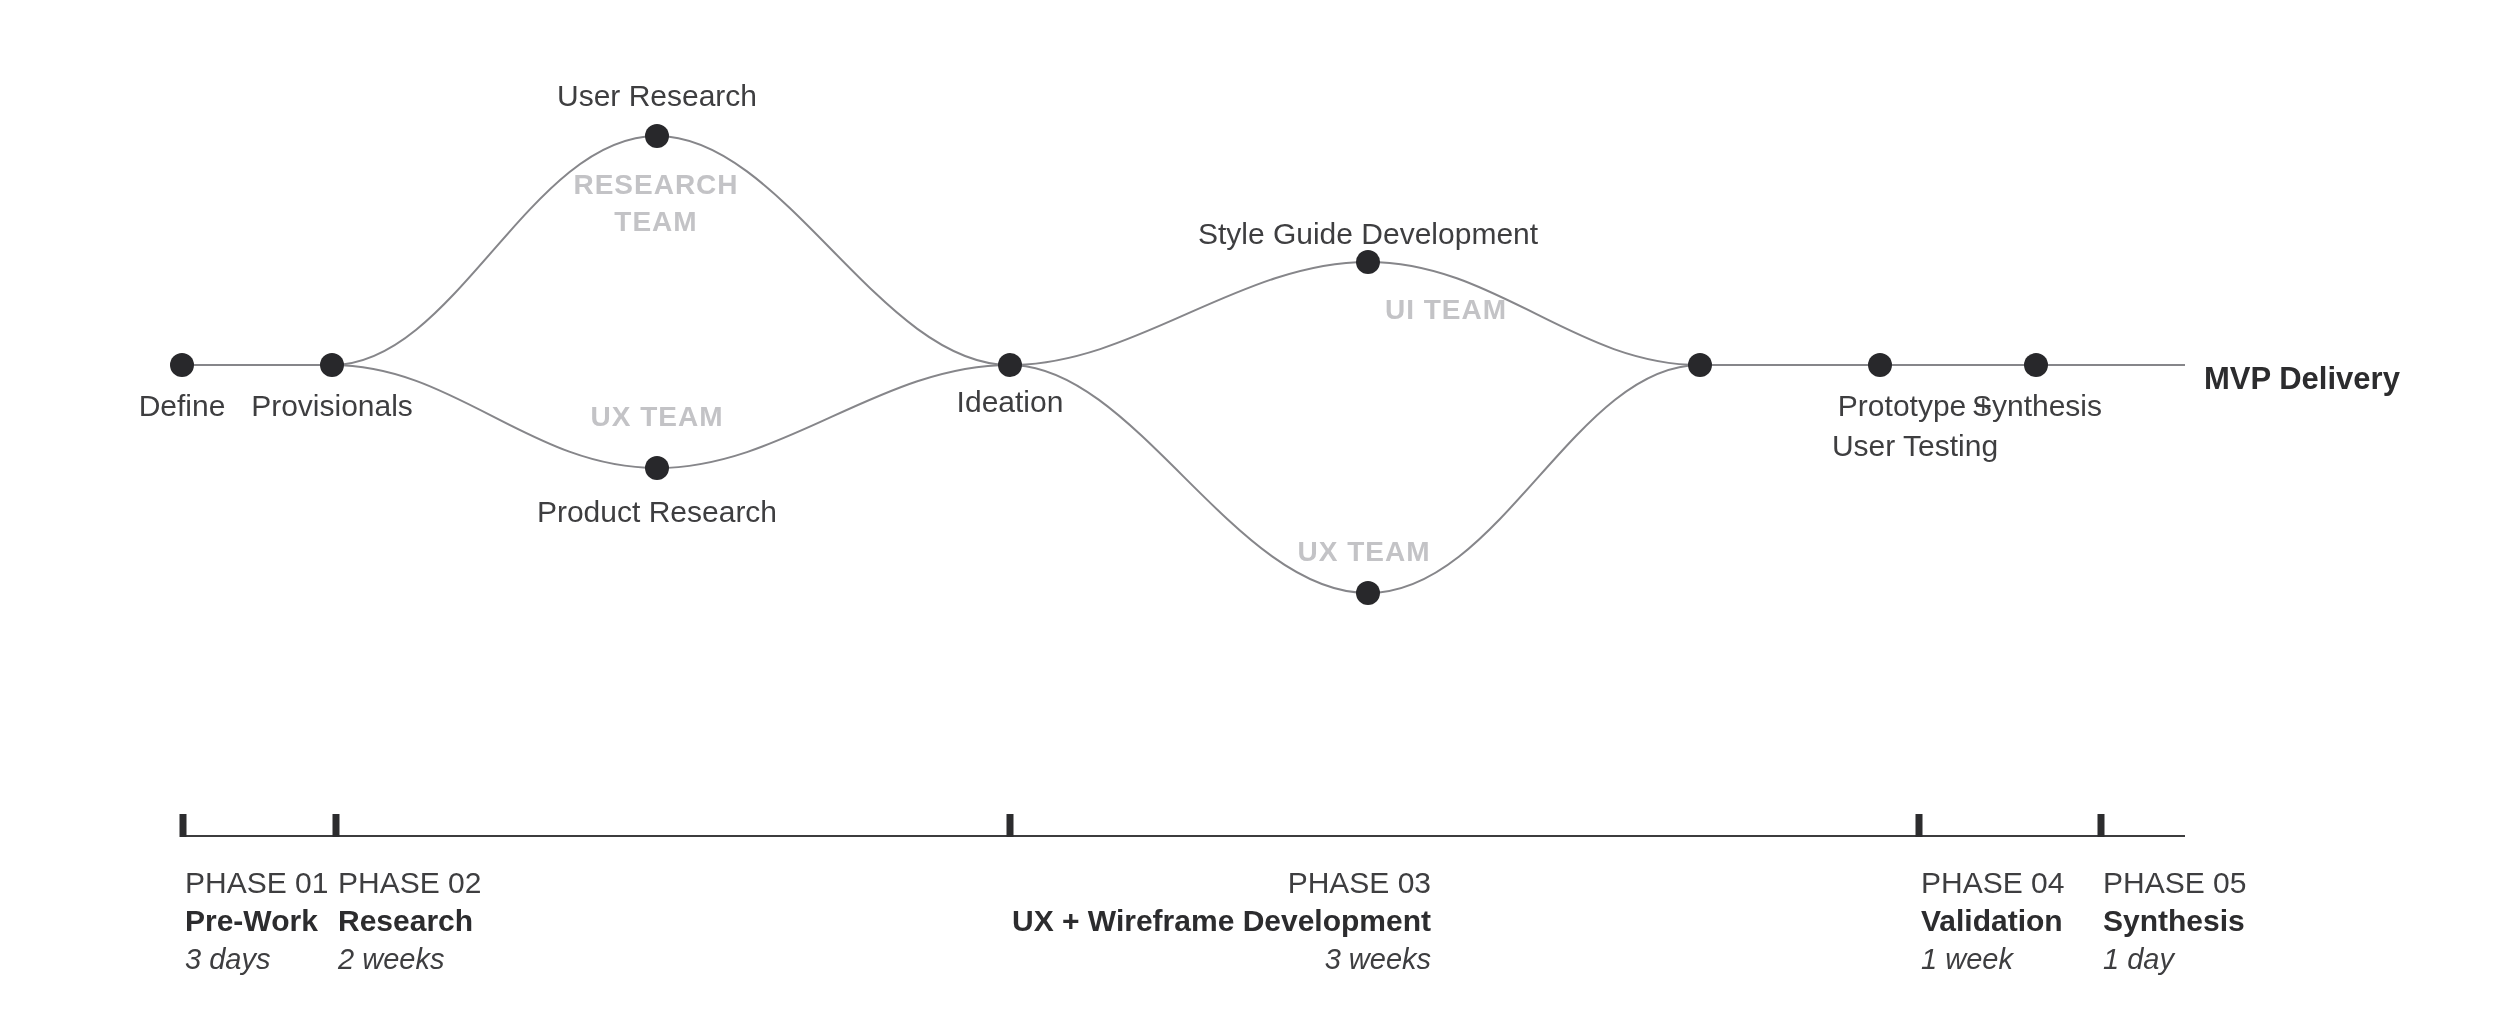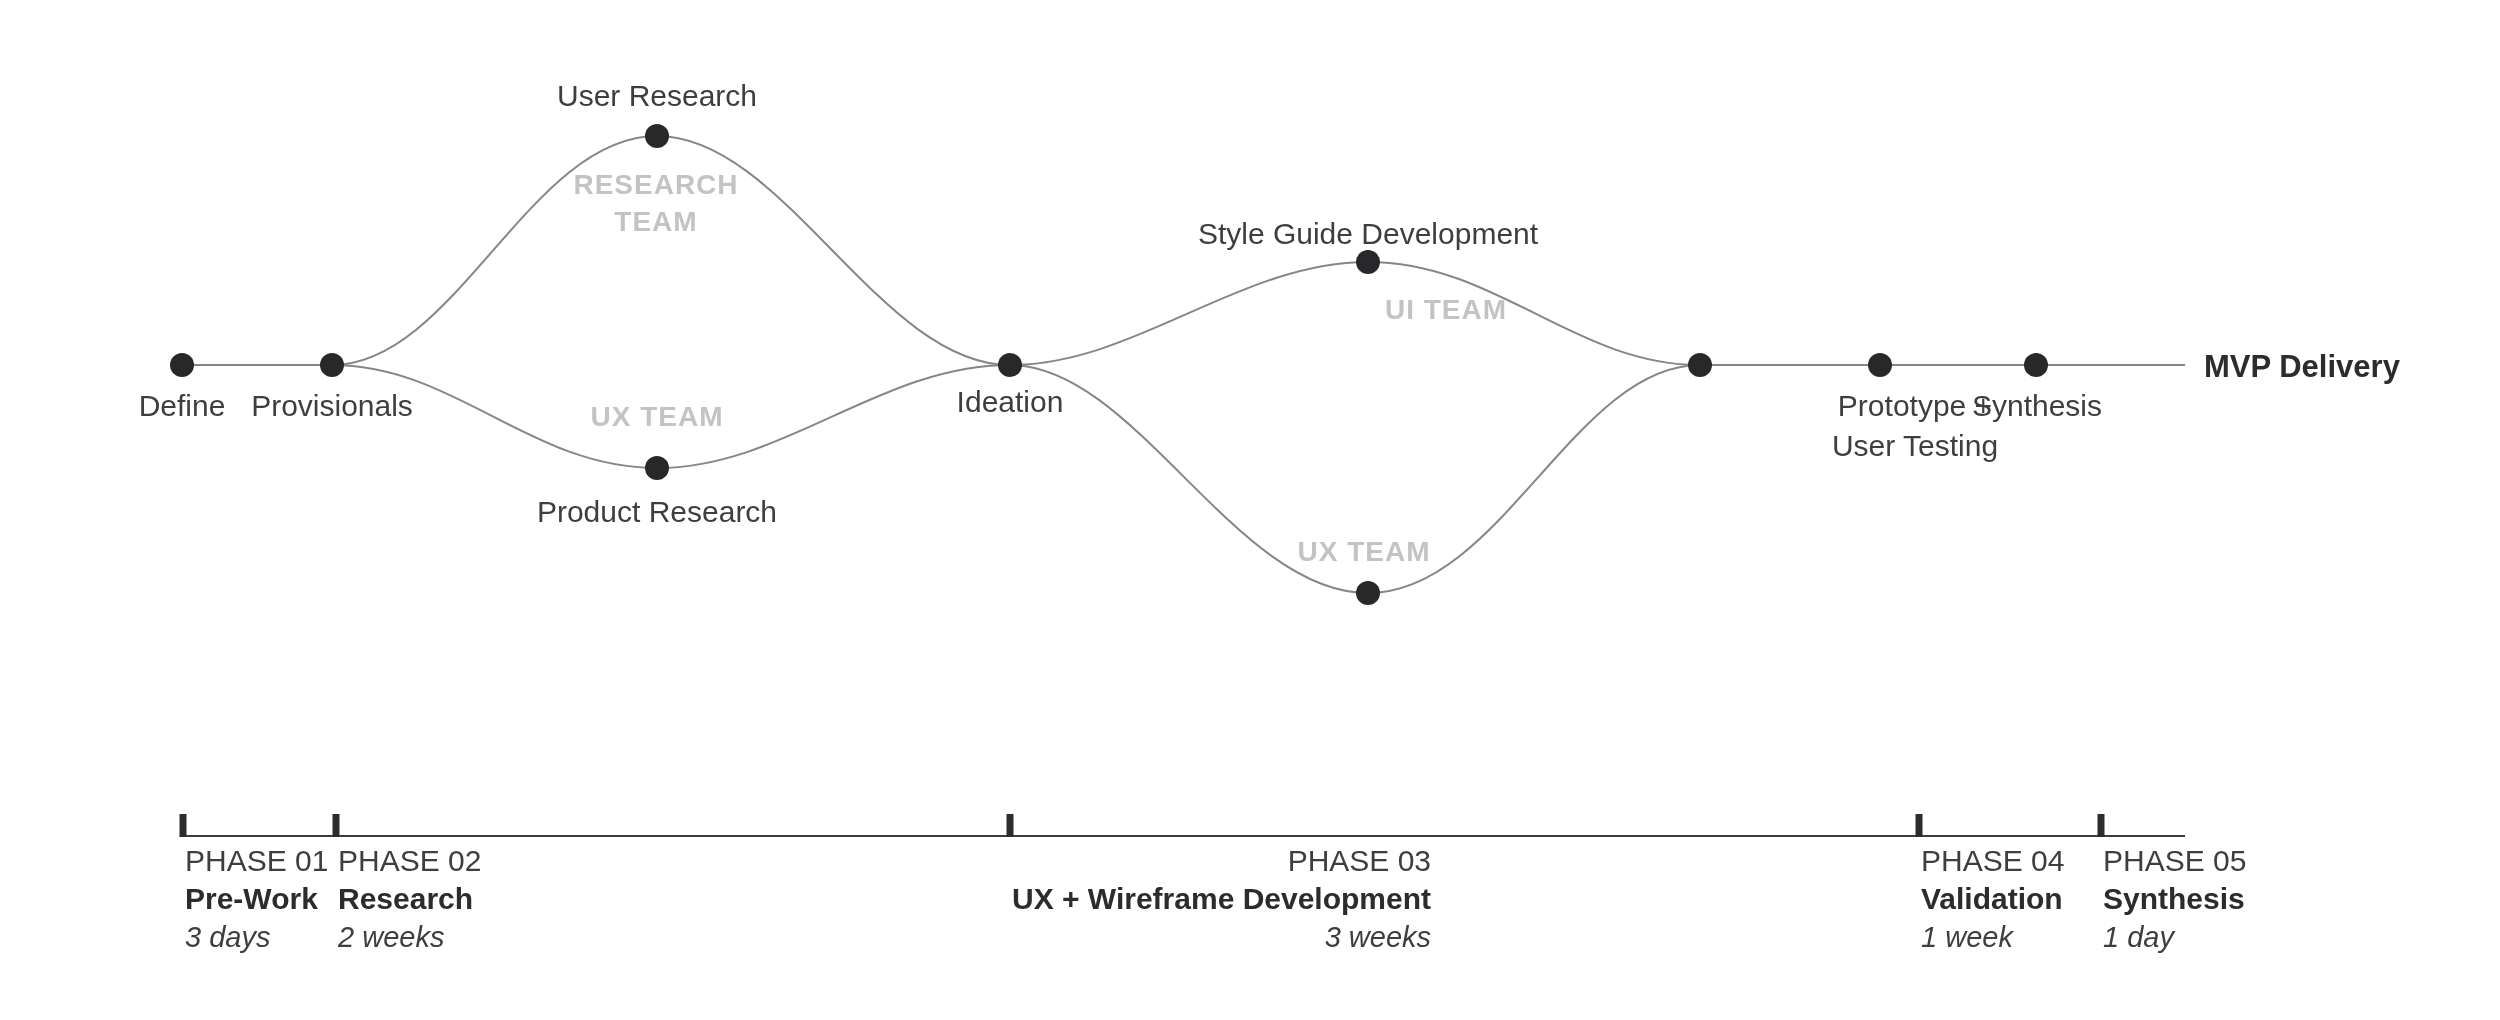--- a/index.html
+++ b/index.html
@@ -49,21 +49,21 @@
   .end-label{
     position:absolute;
     font-size:31px;
     line-height:38px;
     font-weight:bold;
     color:var(--bold-text);
     white-space:nowrap;
   }
   .phase{
     position:absolute;
-    top:842px;
+    top:864px;
     white-space:nowrap;
   }
   .phase-num{
     font-size:30px;
     line-height:38px;
     color:var(--label-text);
   }
   .phase-name{
     font-size:30px;
     line-height:38px;
@@ -119,21 +119,21 @@
   <div class="lbl" style="left:1915px;top:386px;">Prototype +
 User Testing</div>
   <div class="lbl" style="left:2037px;top:386px;">Synthesis</div>
 
   <div class="team" style="left:656px;top:166px;">RESEARCH
 TEAM</div>
   <div class="team" style="left:657px;top:398px;">UX TEAM</div>
   <div class="team" style="left:1446px;top:291px;text-align:center;">UI TEAM</div>
   <div class="team" style="left:1364px;top:533px;">UX TEAM</div>
 
-  <div class="end-label" style="left:2204px;top:348px;text-align:right;">MVP Delivery</div>
+  <div class="end-label" style="left:2204px;top:360px;text-align:right;">MVP Delivery</div>
 
   <div class="phase" style="left:185px;">
     <div class="phase-num">PHASE 01</div>
     <div class="phase-name">Pre-Work</div>
     <div class="phase-duration">3 days</div>
   </div>
   <div class="phase" style="left:338px;">
     <div class="phase-num">PHASE 02</div>
     <div class="phase-name">Research</div>
     <div class="phase-duration">2 weeks</div>

